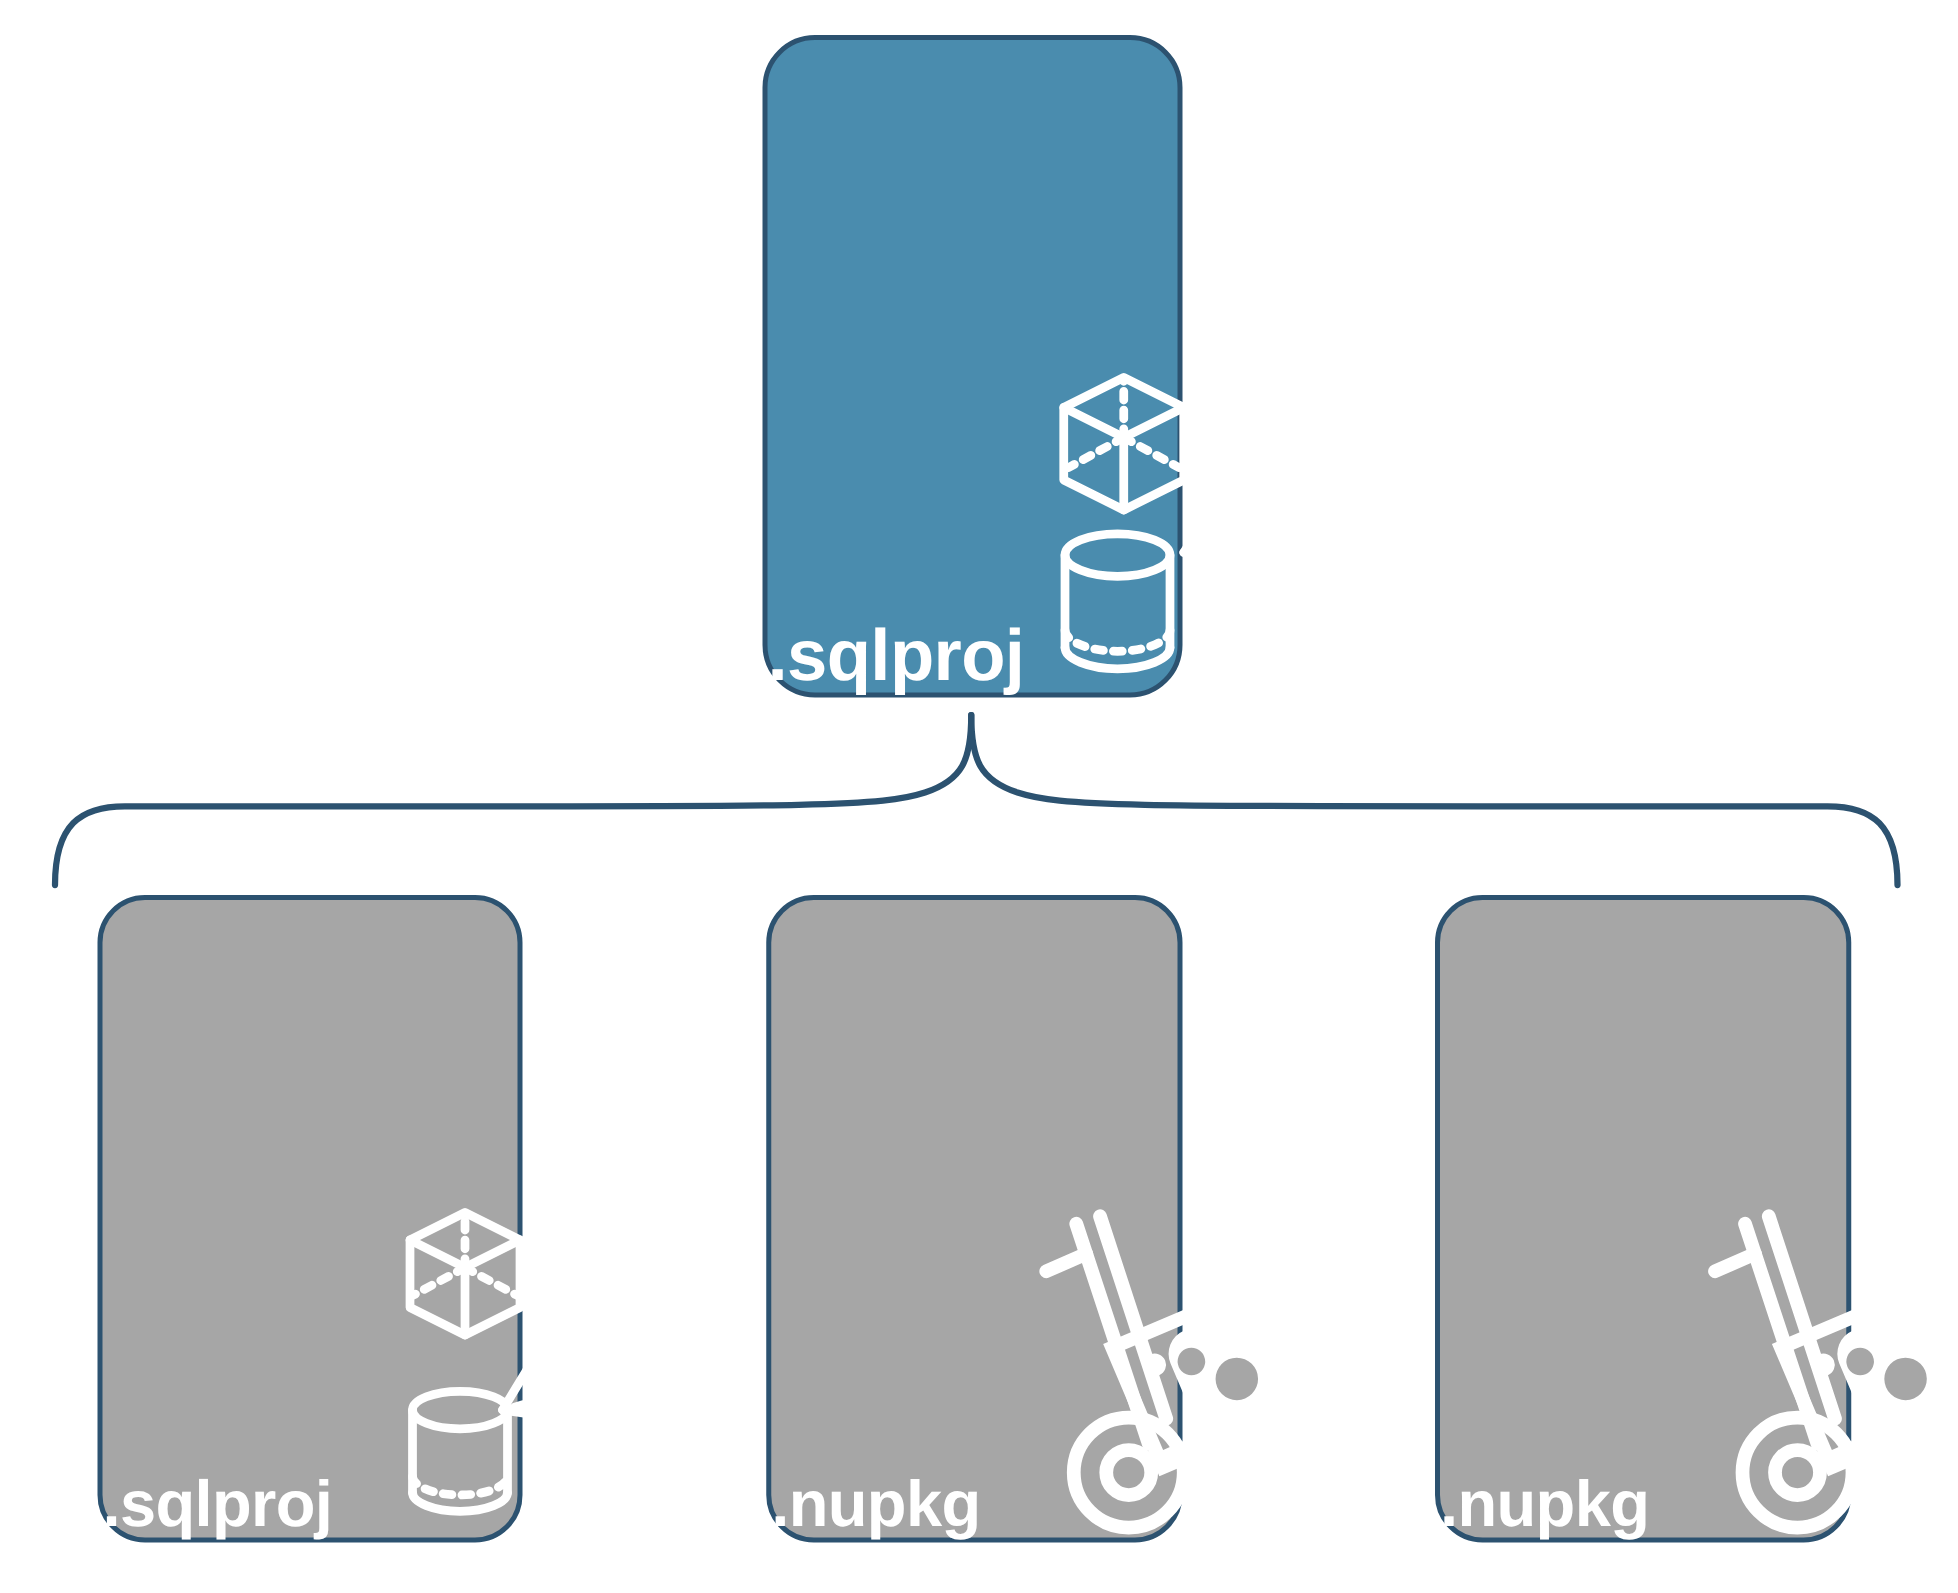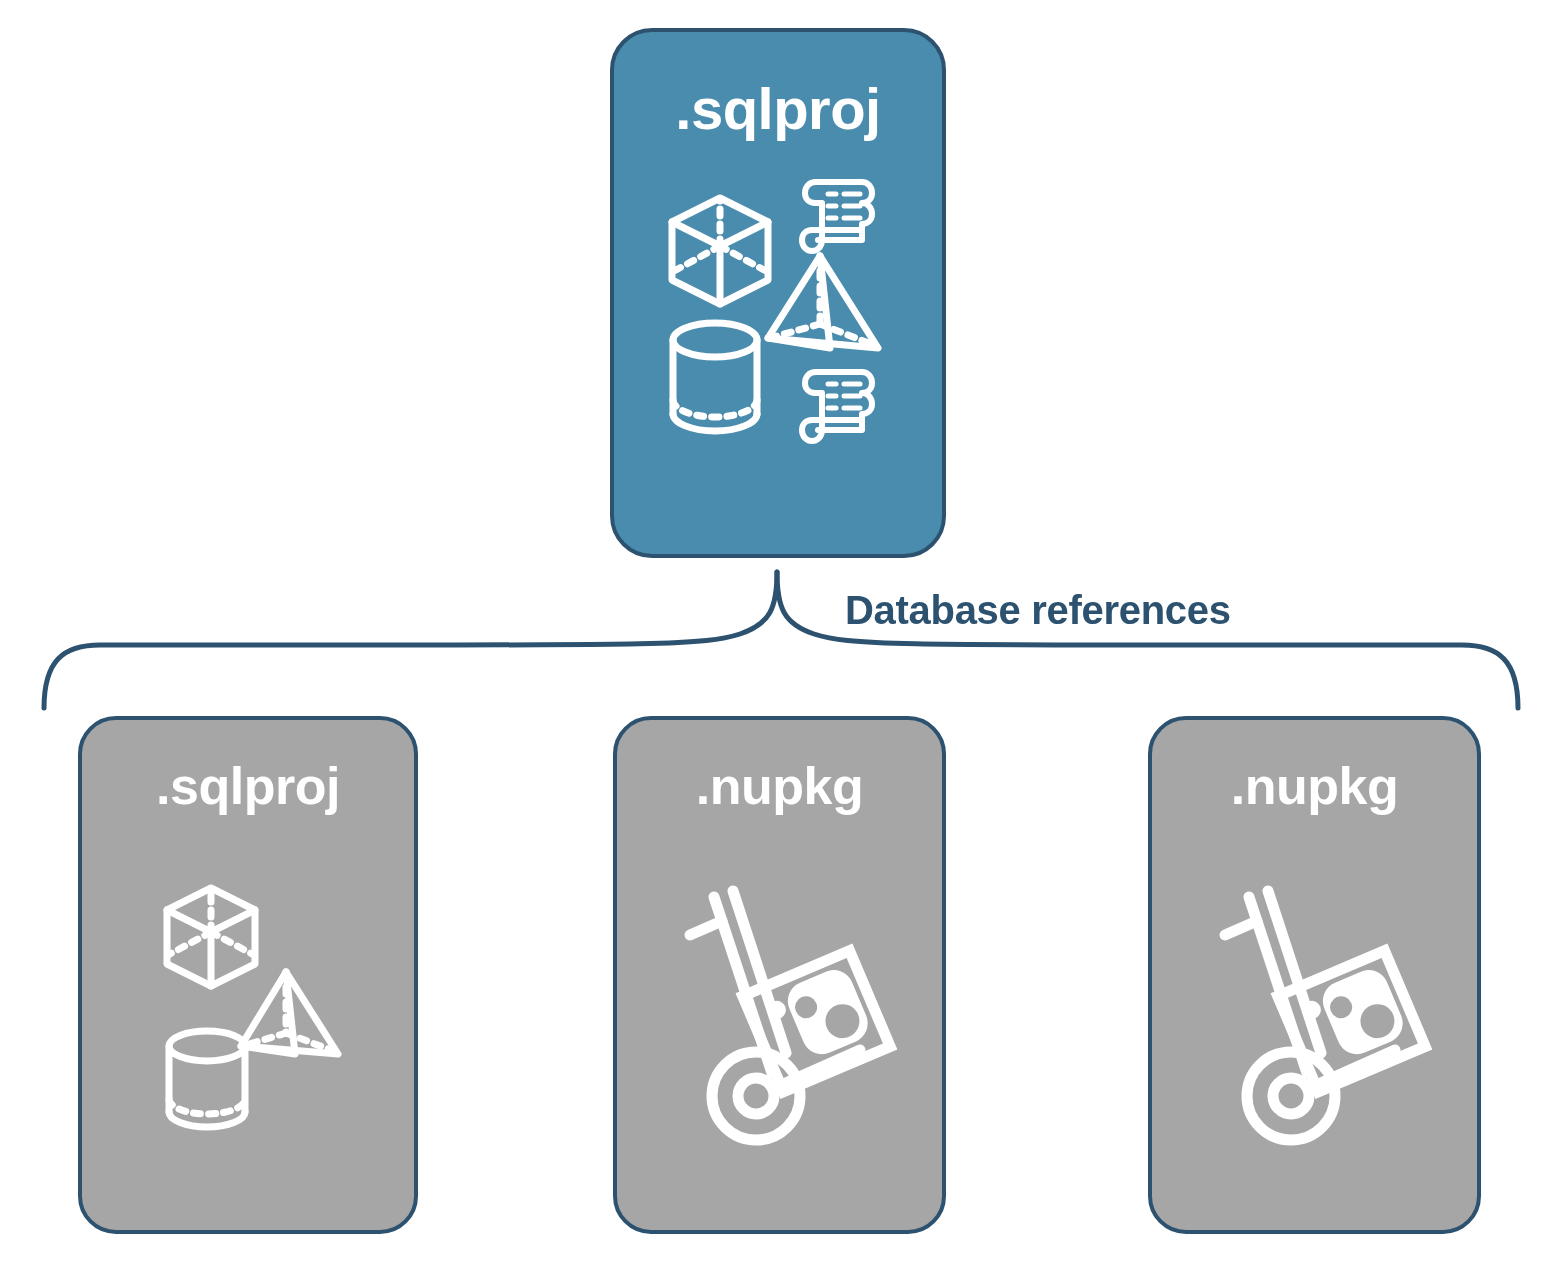--- a/index.html
+++ b/index.html
@@ -20,22 +20,21 @@
     width: 1566px;
     height: 1274px;
   }
 
   .node {
     position: absolute;
     box-sizing: border-box;
     border: 4px solid #2c5270;
     border-radius: 38px;
     display: flex;
-    flex-direction: column;
-    align-items: center;
+    align-items: flex-end;
     gap: 18px;
   }
   .node.primary {
     background: #4a8cae;
   }
   .node.secondary {
     background: #a6a6a6;
   }
   .node-label {
     color: #ffffff;
@@ -191,21 +190,20 @@
     <path d="M777 24
              C777 60 770 76 740 86
              C700 99 640 97 100 97
              C64 97 44 112 44 160" fill="none" stroke="#2c5270" stroke-width="5" stroke-linecap="round"></path>
     <path d="M777 24
              C777 60 784 76 814 86
              C854 99 914 97 1462 97
              C1498 97 1518 112 1518 160" fill="none" stroke="#2c5270" stroke-width="5" stroke-linecap="round"></path>
   </svg>
 
-  <div id="connector-label">Database references</div>
 
   <div class="node secondary" id="node-sqlproj">
     <div class="node-label">.sqlproj</div>
     <div class="icon-area">
       <svg width="250" height="300" viewBox="0 0 250 300" fill="none" stroke="#ffffff" stroke-width="7" stroke-linejoin="round" stroke-linecap="round">
 
         <g transform="translate(44,32)">
           <path d="M0 30 L44 8 L88 30 L88 84 L44 106 L0 84 Z"></path>
           <path d="M0 30 L44 52 L88 30"></path>
           <path d="M44 52 L44 106"></path>

